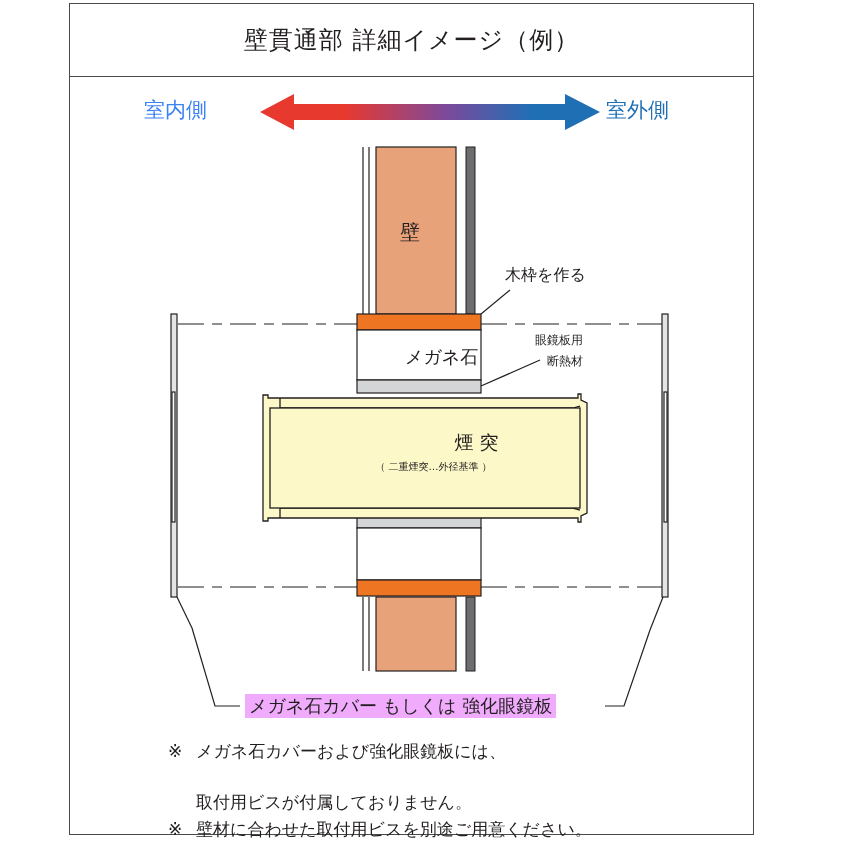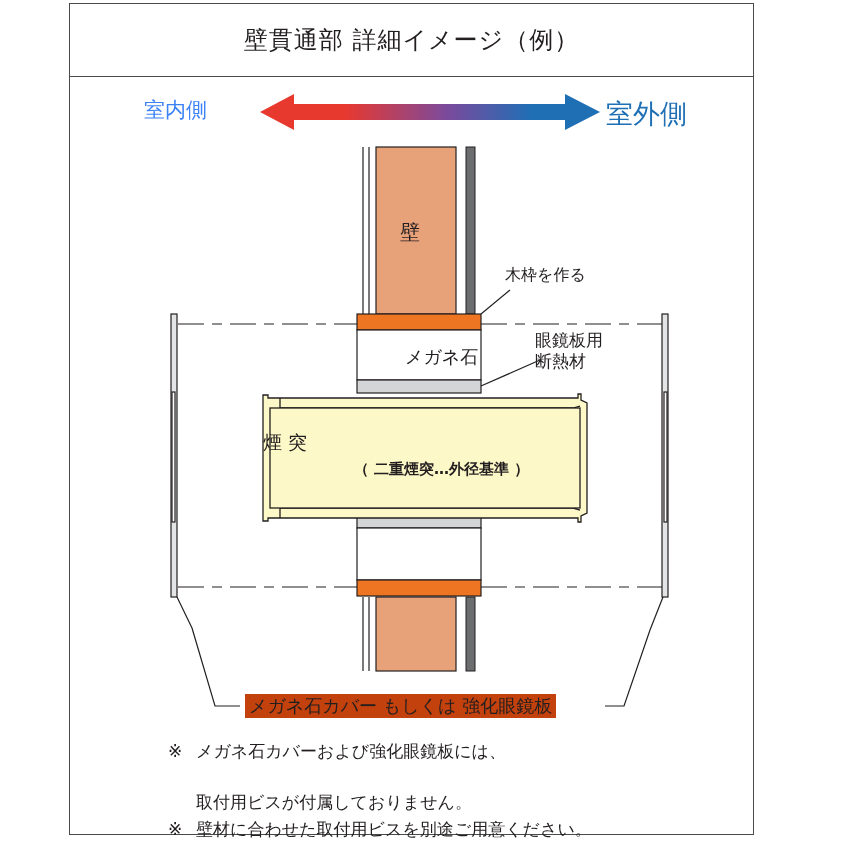--- a/index.html
+++ b/index.html
@@ -3,29 +3,29 @@
 <meta charset="utf-8">
 <style>
   html, body { margin: 0; padding: 0; background: #ffffff; }
   body { width: 841px; height: 841px; position: relative; overflow: hidden; font-family: "DejaVu Sans", "Liberation Sans", sans-serif; color: #231f20; }
   .frame { position: absolute; left: 69px; top: 3px; width: 685px; height: 832px; border: 1.5px solid #4a4a4a; box-sizing: border-box; }
   .title-box { position: absolute; left: 0; top: 0; width: 100%; height: 73px; border-bottom: 1.5px solid #4a4a4a; box-sizing: border-box; display: flex; align-items: center; justify-content: center; }
   .title { font-size: 24px; letter-spacing: 1px; text-align: right; }
   .diagram { position: absolute; left: 0; top: 0; width: 841px; height: 841px; }
   .lbl { position: absolute; white-space: nowrap; }
   .side-in { left: 144px; top: 96px; font-size: 21px; color: #3b82f6; }
-  .side-out { left: 606px; top: 96px; font-size: 27px; color: #1f6fb5; }
+  .side-out { left: 606px; top: 96px; font-size: 21px; color: #1f6fb5; }
   .wall-lbl { left: 400px; top: 219px; font-size: 20px; }
   .frame-lbl { left: 505px; top: 265px; font-size: 16px; }
   .stone-lbl { left: 375px; top: 345px; font-size: 18px; margin-left: 30px; }
-  .ins-lbl { left: 535px; top: 330px; font-size: 17px; line-height: 21px; text-align: left; }
-  .chimney-lbl { left: 0; width: 100%; top: 430px; font-size: 19px; }
-  .chimney-sub { left: 16px; width: 100%; text-align: center; top: 460px; font-size: 15px; font-weight: bold; }
+  .ins-lbl { left: 535px; top: 330px; font-size: 12px; line-height: 21px; text-align: right; }
+  .chimney-lbl { left: 8px; width: 100%; text-align: center; top: 430px; font-size: 19px; padding-left: 43px; }
+  .chimney-sub { left: 8px; width: 100%; text-align: center; top: 460px; font-size: 10px; }
   .chim-text { position: absolute; left: 263px; width: 325px; height: 130px; top: 390px; }
-  .cover-lbl { left: 245px; top: 694px; font-size: 18px; background: #c2410c; padding: 0 4px; }
+  .cover-lbl { left: 245px; top: 694px; font-size: 18px; background: #f0abfc; padding: 0 4px; }
   .notes { position: absolute; left: 168px; top: 738px; font-size: 17px; line-height: 27px; }
   .note-line { display: flex; }
   .note-mark { width: 28px; flex: none; }
   .indent { padding-left: 28px; margin-top: 24px; }
 </style>
 </head>
 <body>
 
 <div class="frame">
   <div class="title-box">

